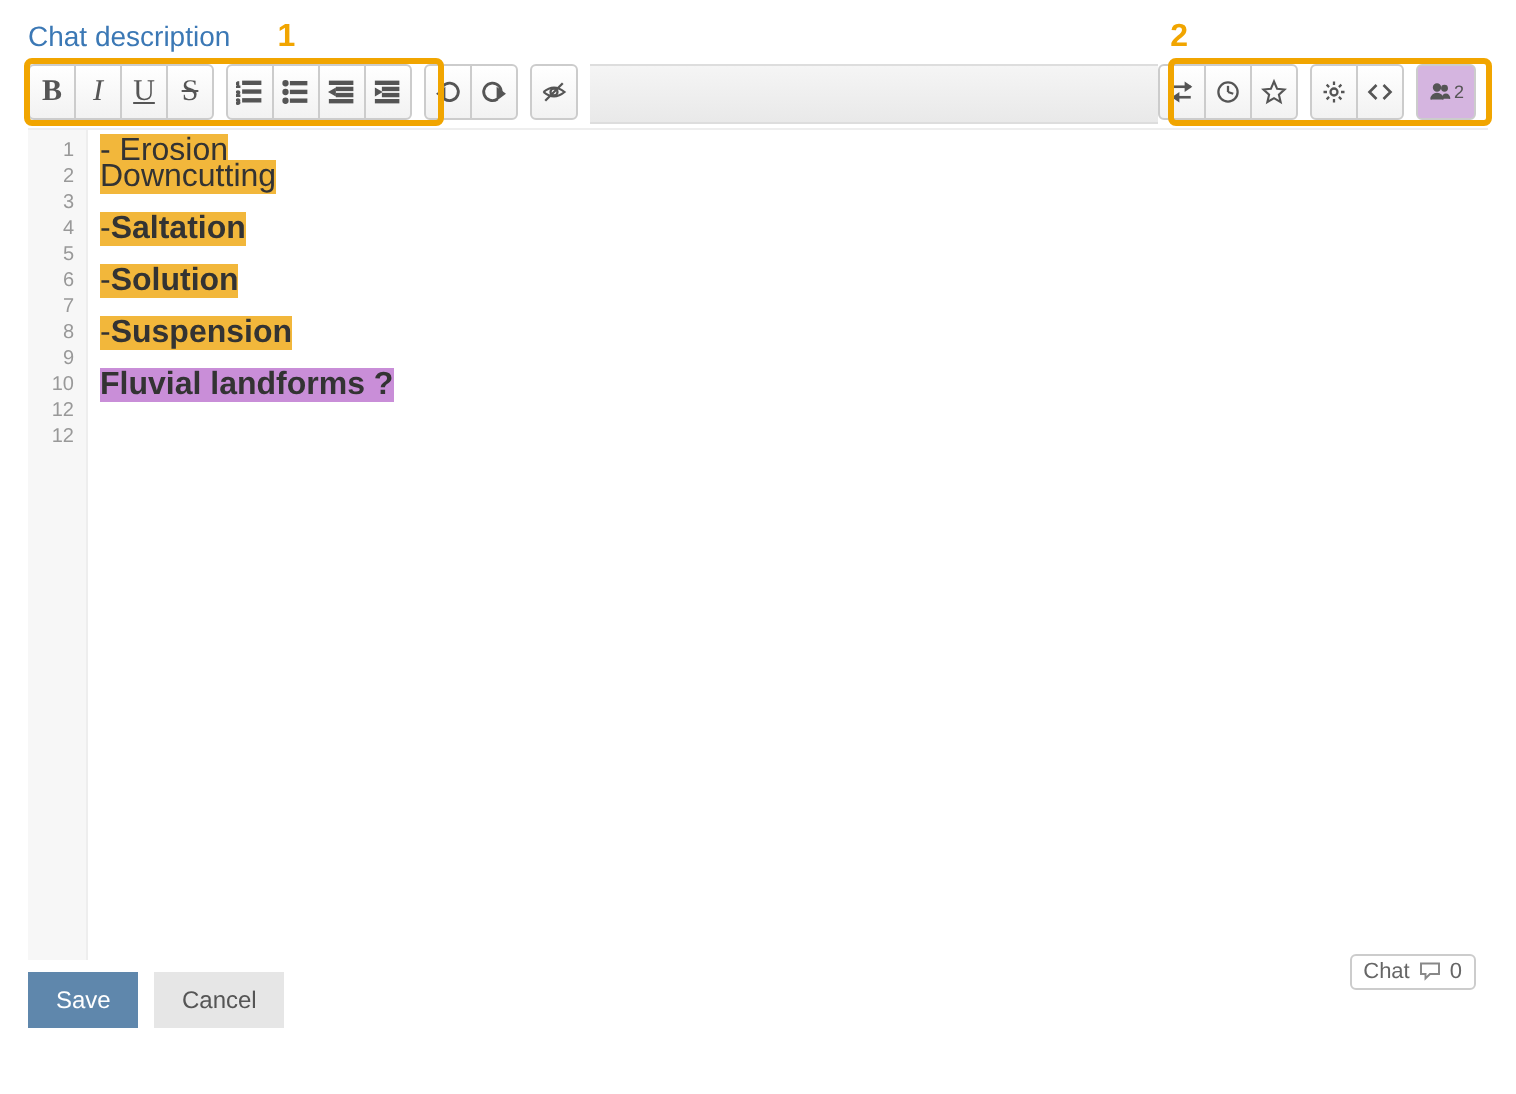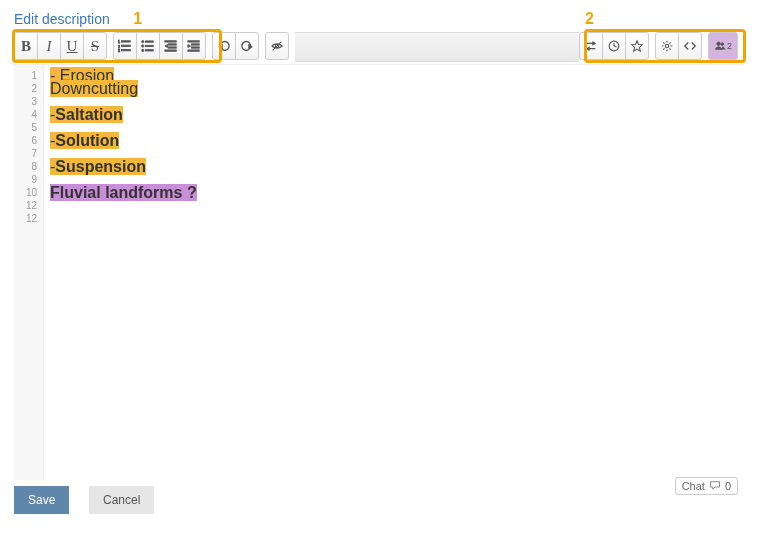--- a/index.html
+++ b/index.html
@@ -129,28 +129,28 @@
     margin-top: 6px;
   }
   .btn {
     display: inline-block;
     padding: 7px 14px;
     font-size: 12px;
     border: none;
     cursor: pointer;
   }
   .btn-save { background: #5f87ac; color: #ffffff; }
-  .btn-cancel { background: #e6e6e6; color: #555; margin-left: 16px; }
+  .btn-cancel { background: #e6e6e6; color: #555; margin-left: 4px; }
 </style>
 </head>
 <body>
 
 <div class="top-row">
   <div>
-    <span class="edit-link">Edit description</span>
+    <span class="edit-link">Chat description</span>
     <span class="anno-num anno1">1</span>
   </div>
   <span class="anno-num anno2">2</span>
 </div>
 
 <div class="toolbar-row">
   <div class="highlight-box hl1"></div>
   <div class="highlight-box hl2"></div>
 
   <div class="toolbar-group">

